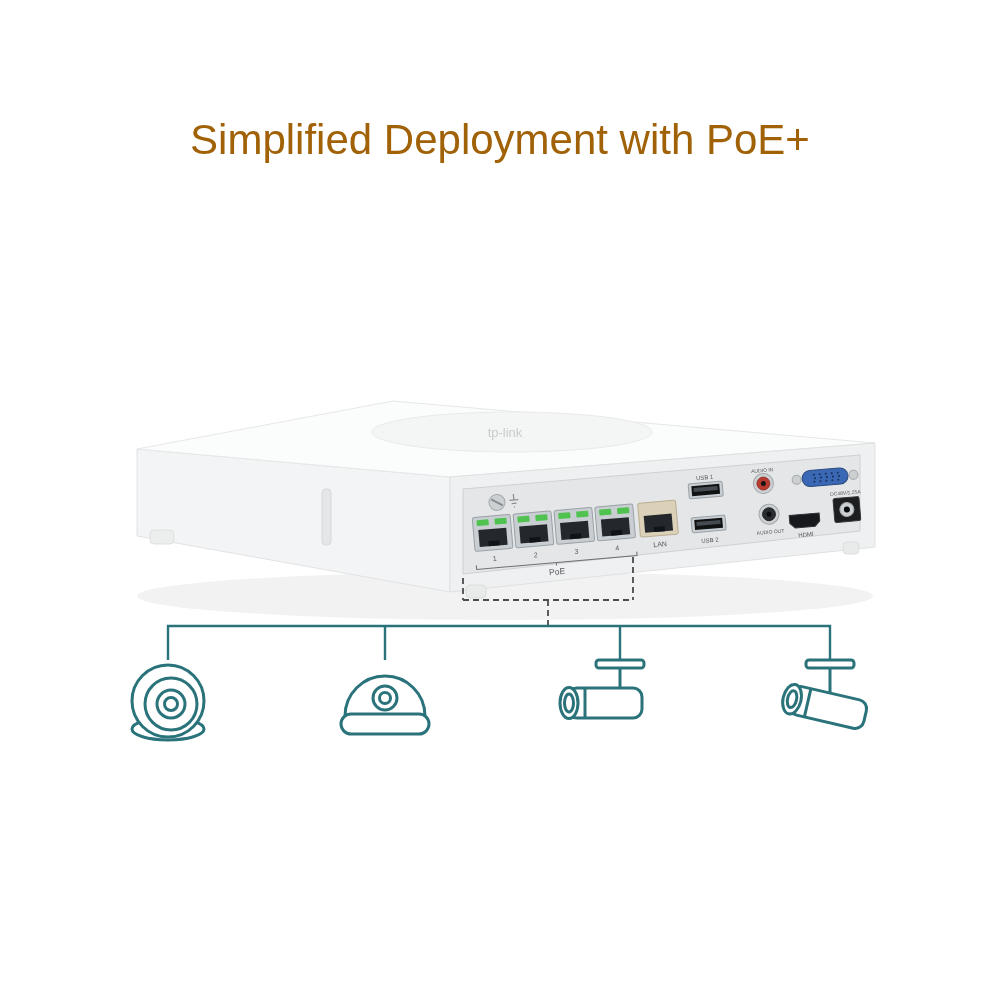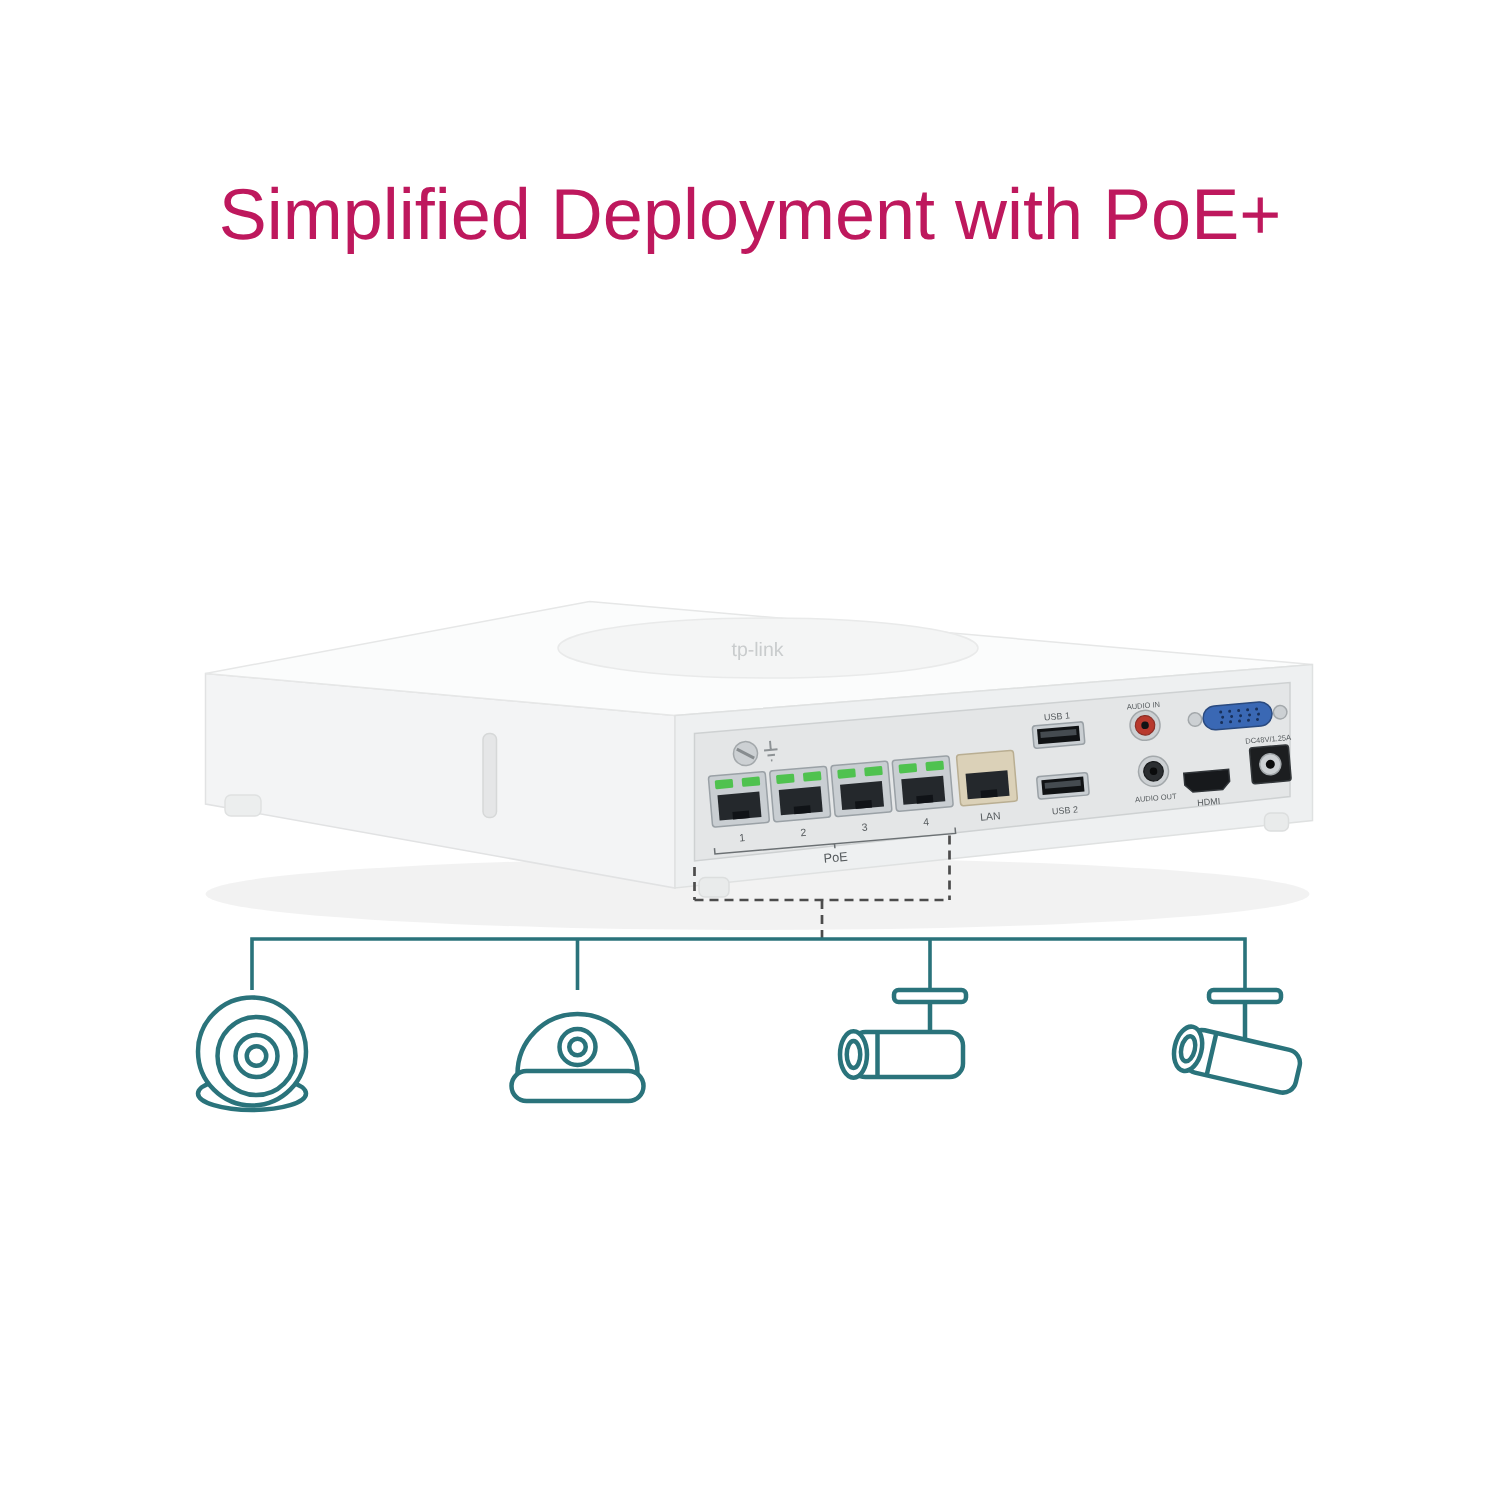--- a/index.html
+++ b/index.html
@@ -1,19 +1,19 @@
 <!DOCTYPE html>
 <html><head>
 <meta charset="utf-8">
 <style>
   html,body{margin:0;padding:0;background:#ffffff;}
   .canvas{position:relative;width:1000px;height:1000px;background:#ffffff;overflow:hidden;
           font-family:"Liberation Sans",sans-serif;}
   h1.title{position:absolute;top:116px;left:0;width:100%;text-align:center;margin:0;
-           font-size:48px;font-weight:400;color:#be185d;letter-spacing:0px;}
+           font-size:42px;font-weight:400;color:#a16207;letter-spacing:0px;}
   svg.illu{position:absolute;top:0;left:0;}
   svg text{font-family:"Liberation Sans",sans-serif;}
   .face{stroke-width:1;}
   .port-shell{fill:#c9ced2;stroke:#9aa1a6;stroke-width:1;}
   .lan-shell{fill:#dbd1b8;stroke:#b9ae92;stroke-width:1;}
   .port-slot{fill:#24282c;}
   .port-notch{fill:#101317;}
   .metal{fill:#ccd0d3;stroke:#a3a8ab;stroke-width:1;}
   .ptext{fill:#565b5e;}
   .f5{font-size:5px}.f6{font-size:6px}.f7{font-size:7px}.f8{font-size:8.5px}

